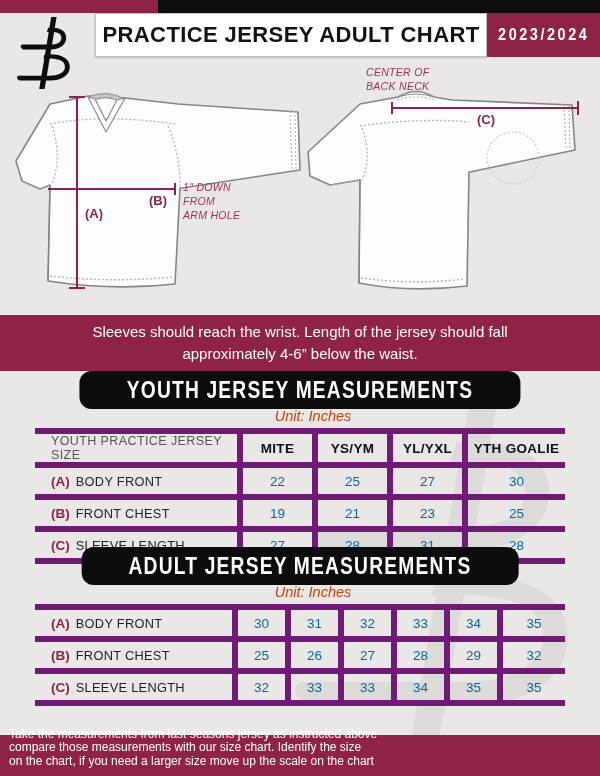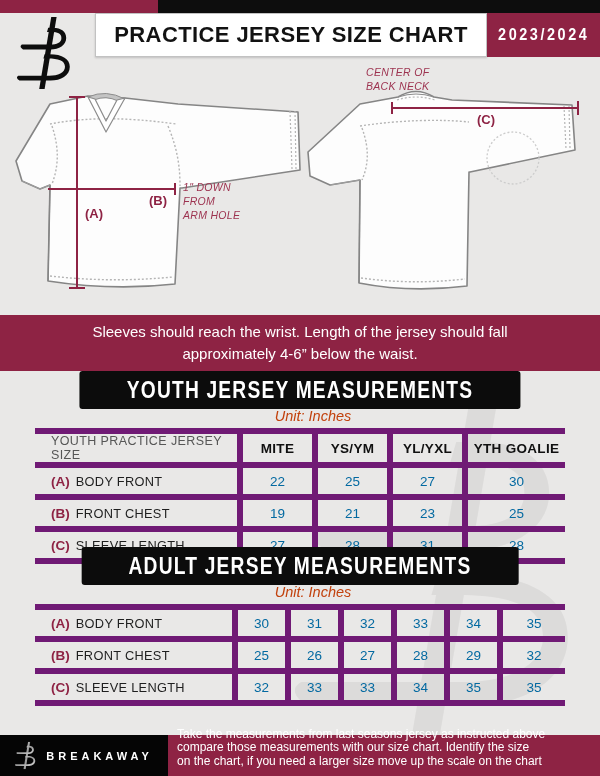--- a/index.html
+++ b/index.html
@@ -23,21 +23,21 @@
   .back-svg{left:300px;top:88px;}
   .diagram-key{position:absolute;color:#8e2344;font-weight:bold;font-size:13px;}
   .diagram-note{position:absolute;color:#9d3350;font-style:italic;font-size:10.5px;line-height:1.32;
                 letter-spacing:.3px;white-space:pre-line;}
   
   .banner{position:absolute;left:0;top:315px;width:600px;height:56px;background:#8e2344;
           display:flex;align-items:center;justify-content:center;}
   .banner div{color:#fff;font-size:15px;line-height:1.45;text-align:center;white-space:pre-line;}
   
   .section-title{position:absolute;left:50%;transform:translateX(-50%);background:#0c0c0c;
-                 border-radius:3px;padding:5px 4px;}
+                 border-radius:12px;padding:5px 4px;}
   .section-title span{display:inline-block;color:#fff;font-weight:bold;font-size:24px;
                       letter-spacing:1.5px;transform:scaleX(.8);white-space:nowrap;}
   .yt-title{top:371px;}
   .ad-title{top:547px;}
   .unit-note{position:absolute;left:13px;width:600px;text-align:center;font-style:italic;
              font-size:14.5px;color:#c2410c;}
   .yt-unit{top:408px;}
   .ad-unit{top:584px;}
   
   .size-table{position:absolute;left:35px;border-collapse:collapse;table-layout:fixed;width:530px;}
@@ -80,21 +80,21 @@
       </linearGradient>
     </defs>
   </svg>
 
   <div class="topstrip-maroon"></div>
   <div class="topstrip-black"></div>
   <svg class="logo-main" viewBox="0 0 100 120">
     <use href="#blogo" fill="#0d0d0d"></use>
   </svg>
   <div class="titlebar">
-    <span>PRACTICE JERSEY SIZE CHART</span>
+    <span>PRACTICE JERSEY ADULT CHART</span>
   </div>
   <div class="yearbox">
     <span>2023/2024</span>
   </div>
 
   <svg class="watermark" viewBox="0 0 100 120" preserveAspectRatio="none">
     <use href="#blogo" fill="#000000"></use>
   </svg>
 
   <svg class="diagram-svg front-svg" width="297" height="214" viewBox="0 0 297 214">
@@ -234,24 +234,18 @@
       <td class="tbl-val">33</td>
       <td class="tbl-val">33</td>
       <td class="tbl-val">34</td>
       <td class="tbl-val">35</td>
       <td class="tbl-val">35</td>
     </tr>
   </tbody>
     </table>
 
   <div class="footer">
-    <div class="footer-brandbox">
-      <svg width="23" height="29" viewBox="0 0 100 120">
-        <use href="#blogo" fill="url(#silvergrad)"></use>
-      </svg>
-      <span class="footer-brand">BREAKAWAY</span>
-    </div>
     <div class="footer-note">Take the measurements from last seasons jersey as instructed above
 compare those measurements  with our size chart. Identify the size
 on the chart, if you need a larger size move up the scale on the chart</div>
   </div>
 
 </div>
 
 </body></html>

